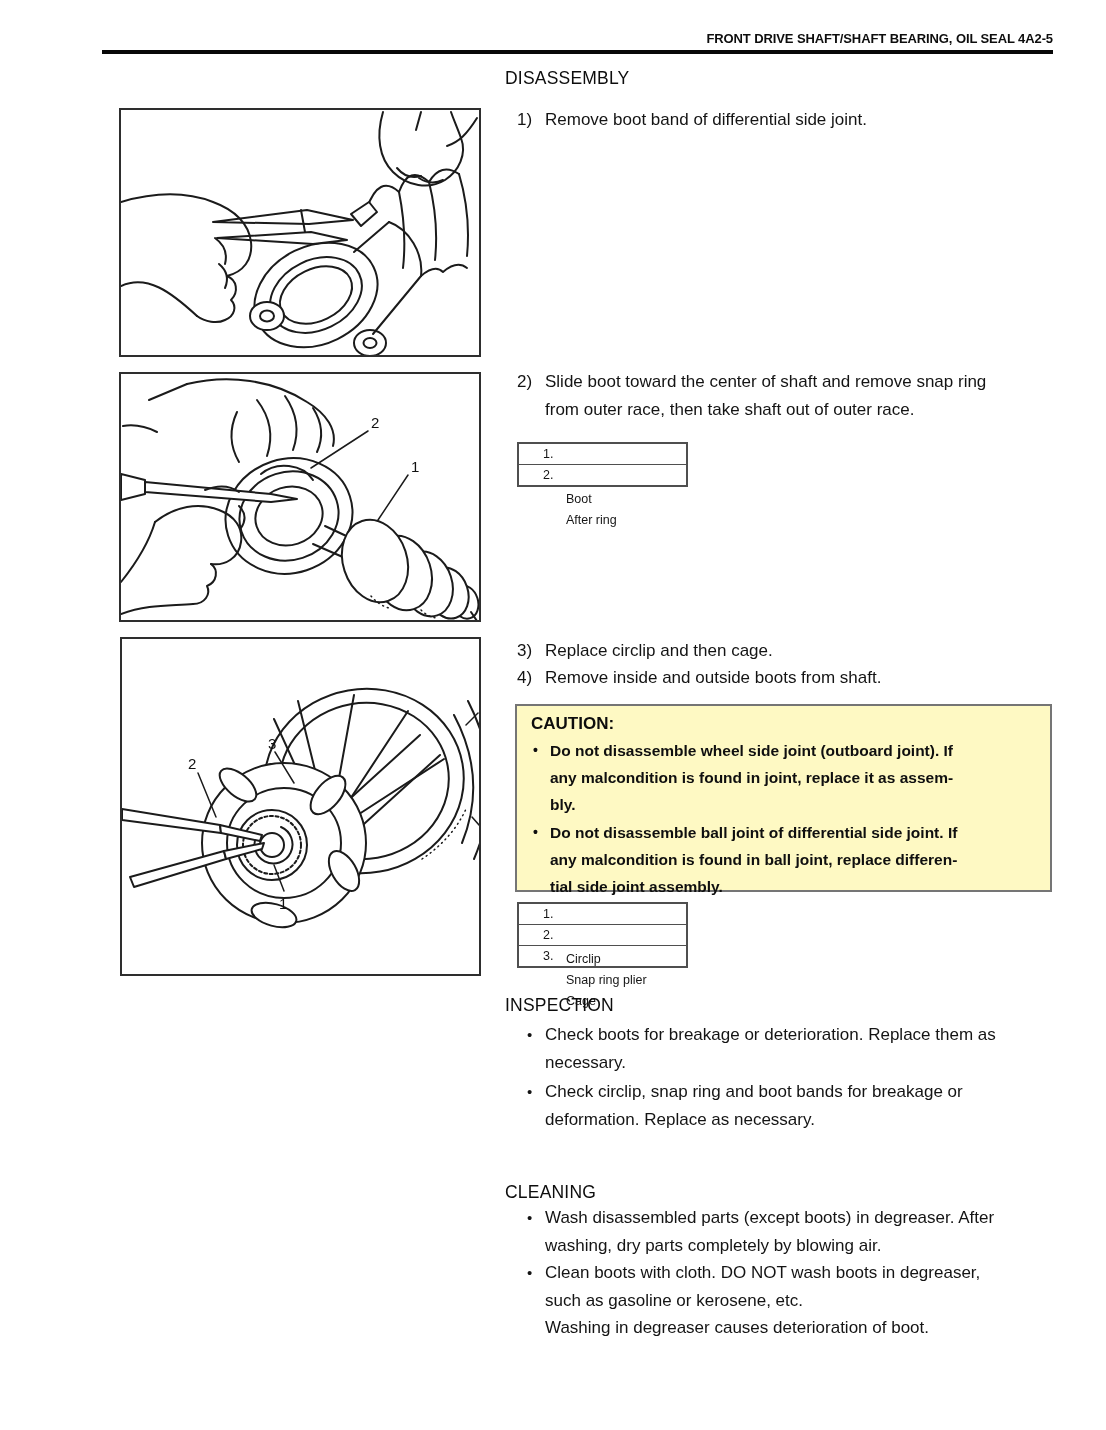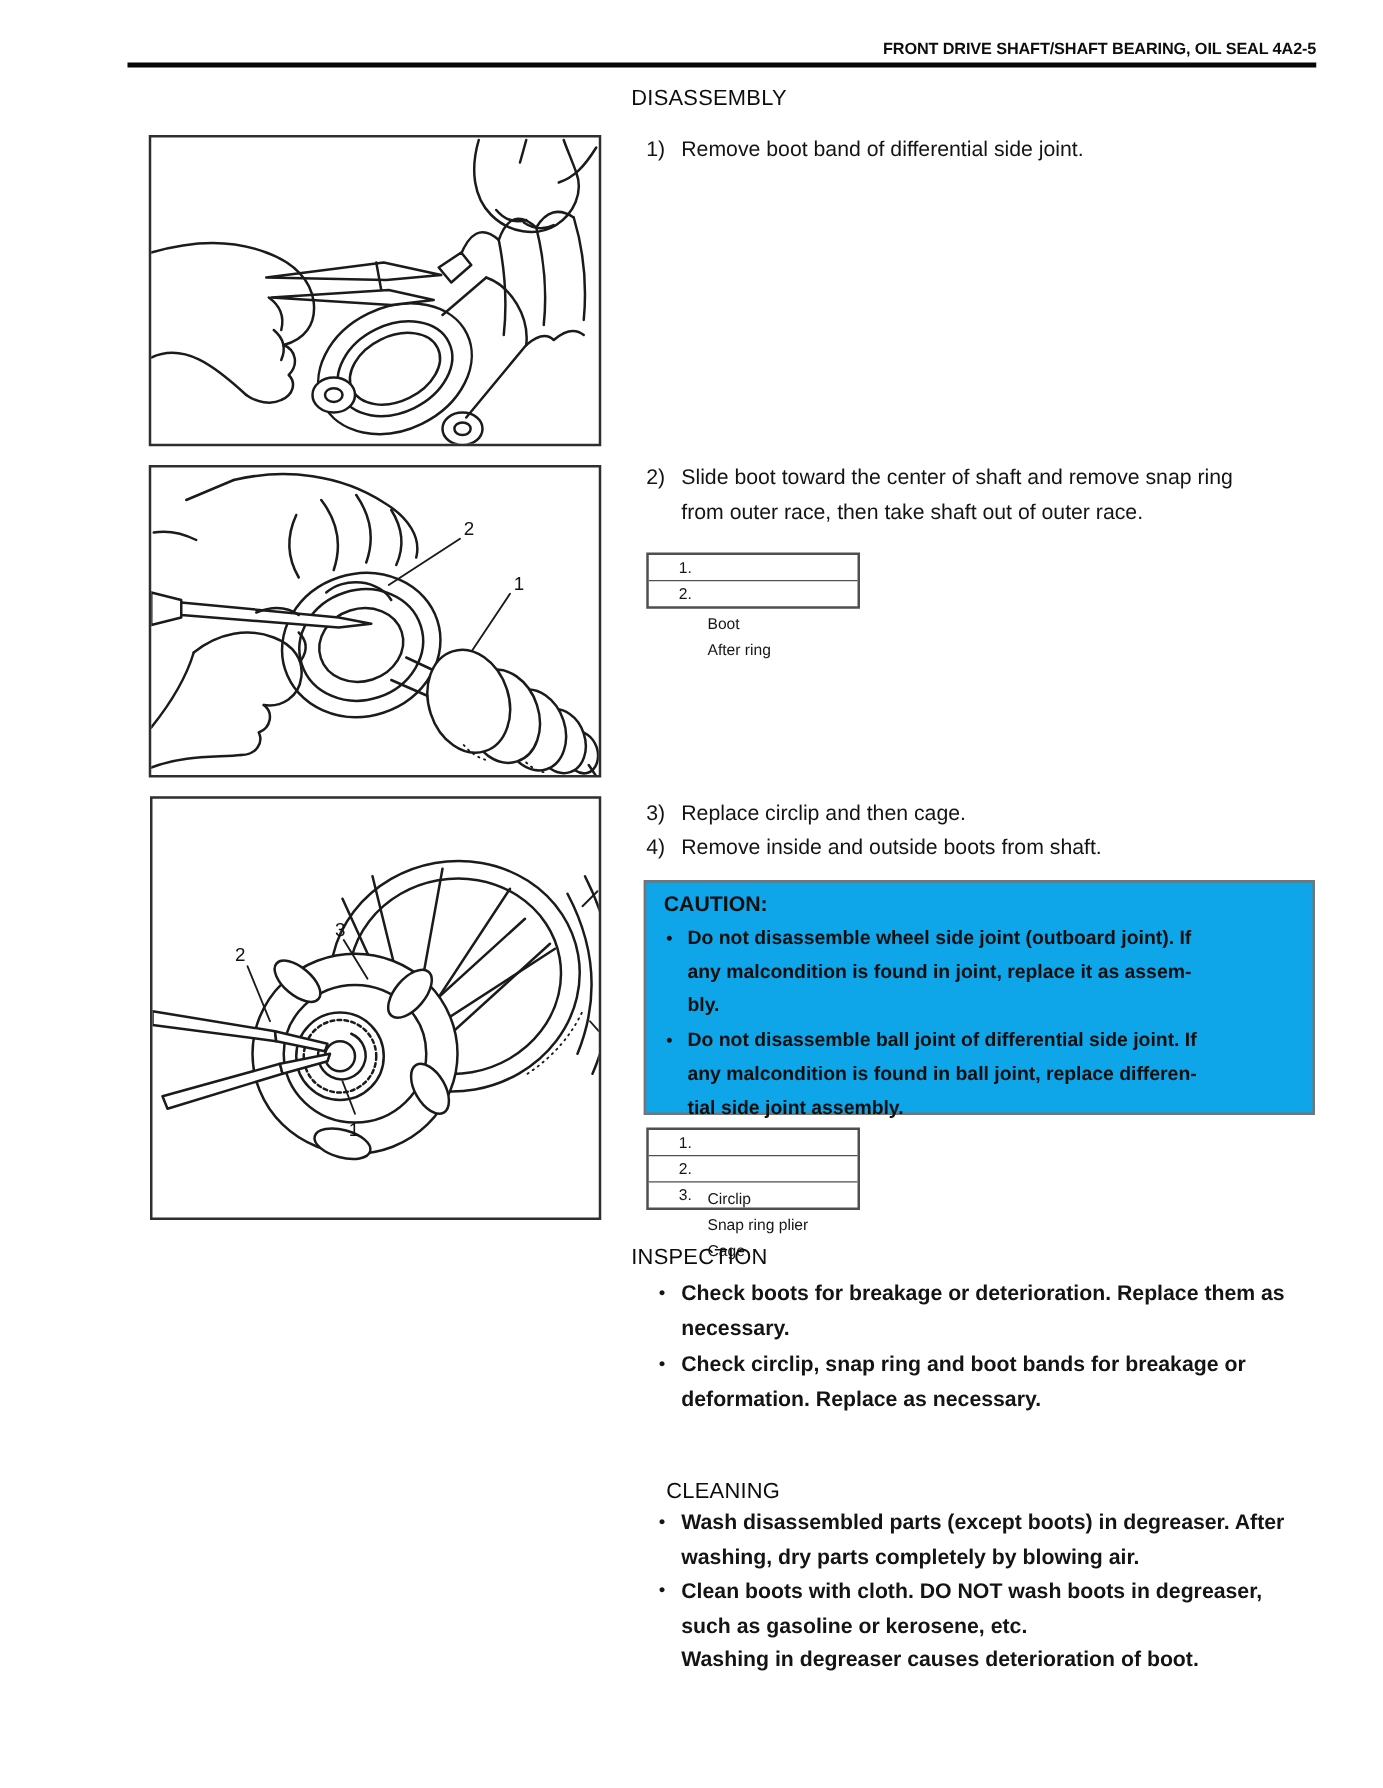--- a/index.html
+++ b/index.html
@@ -32,31 +32,31 @@
   .figure-box svg{display:block;width:100%;height:100%;}
   .legend{
     position:absolute;width:171px;border:2px solid #4f4f4f;background:#fff;box-sizing:border-box;
   }
   .legend-row{display:flex;height:20px;line-height:20px;font-size:12.5px;border-top:1.5px solid #4f4f4f;color:#161616;}
   .legend-row:first-child{border-top:none;}
   .legend-row .lnum{margin-left:24px;width:20px;flex:none;}
   .legend-row .llabel{margin-left:3px;margin-top:45px;}
   .caution-box{
     position:absolute;left:515px;top:704px;width:537px;height:188px;
-    border:2px solid #757575;background:#0ea5e9;box-sizing:border-box;
+    border:2px solid #757575;background:#fef9c3;box-sizing:border-box;
   }
   .caution-title{margin:8px 0 3px 14px;font-size:17px;font-weight:bold;color:#0d0d0d;}
   .c-item{display:flex;margin:1px 0 0 16px;font-size:15.5px;font-weight:bold;line-height:27px;color:#0f0f0f;}
   .c-item .c-mark{width:17px;flex:none;font-size:14px;}
   .c-item .c-text{white-space:pre-line;width:500px;}
   .bullet{
     position:absolute;left:527px;display:flex;font-size:17px;line-height:27.5px;color:#141414;
   }
   .bullet .b-mark{width:18px;flex:none;font-size:15px;}
-  .bullet .b-text{white-space:pre-line;width:518px;font-weight:bold;}
+  .bullet .b-text{white-space:pre-line;width:518px;}
   .callout-num{font-size:15px;fill:#111;font-family:"Liberation Sans","DejaVu Sans",sans-serif;}
 </style>
 </head>
 <body>
 
 <div class="page">
 
   <div class="header-title">FRONT DRIVE SHAFT/SHAFT BEARING, OIL SEAL 4A2-5</div>
   <div class="header-rule"></div>
 
@@ -304,21 +304,21 @@
     <span class="b-mark">•</span>
     <span class="b-text">Check boots for breakage or deterioration. Replace them as
 necessary.</span>
   </div>
   <div class="bullet" style="top:1078px;">
     <span class="b-mark">•</span>
     <span class="b-text">Check circlip, snap ring and boot bands for breakage or
 deformation. Replace as necessary.</span>
   </div>
 
-  <div class="sec-title" style="top:1182px;margin-left:28px;">CLEANING</div>
+  <div class="sec-title" style="top:1182px;">CLEANING</div>
   <div class="bullet" style="top:1204px;">
     <span class="b-mark">•</span>
     <span class="b-text">Wash disassembled parts (except boots) in degreaser. After
 washing, dry parts completely by blowing air.</span>
   </div>
   <div class="bullet" style="top:1259px;">
     <span class="b-mark">•</span>
     <span class="b-text">Clean boots with cloth. DO NOT wash boots in degreaser,
 such as gasoline or kerosene, etc.
 Washing in degreaser causes deterioration of boot.</span>

